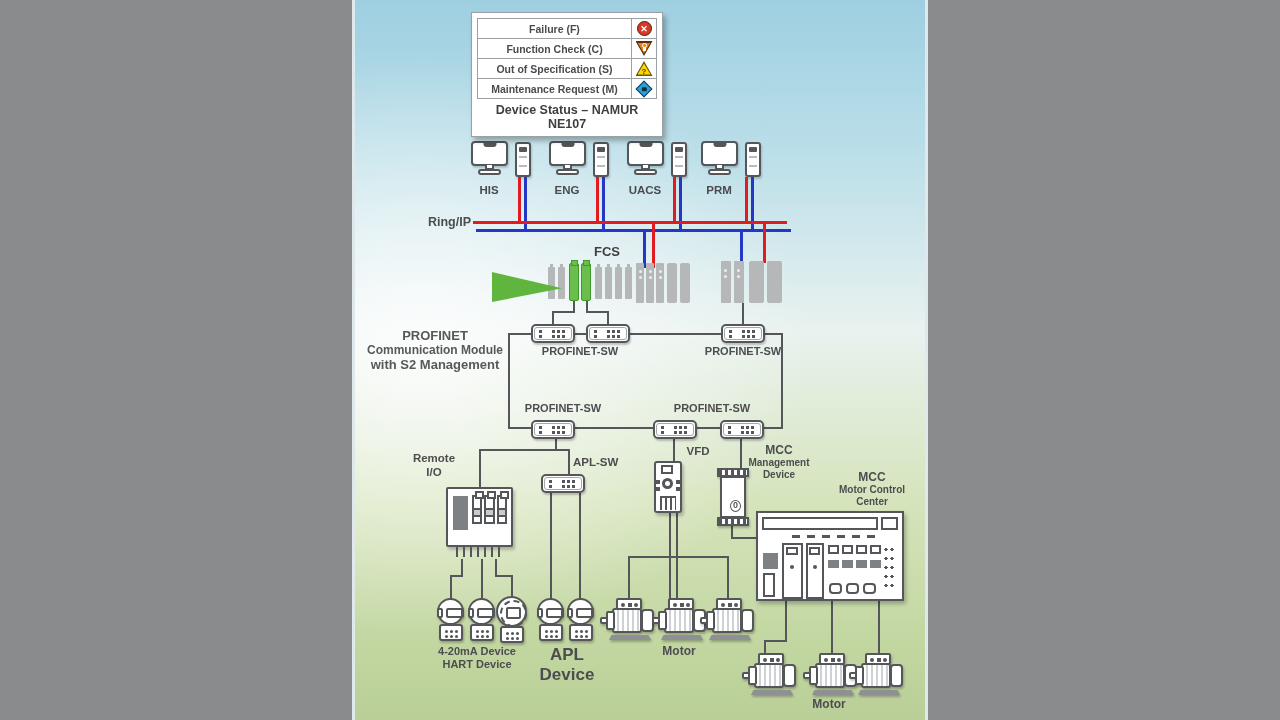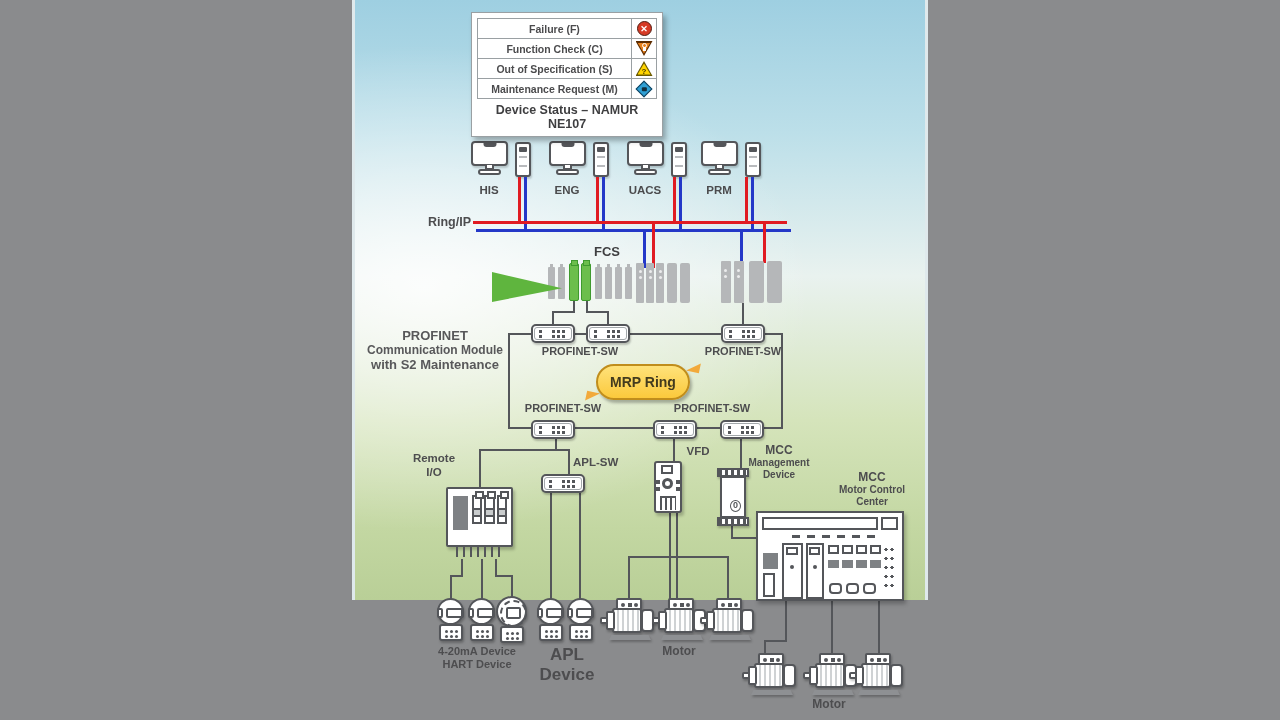--- a/index.html
+++ b/index.html
@@ -1,18 +1,18 @@
 <!DOCTYPE html>
 <html><head>
 <meta charset="utf-8">
 <style>
   html,body{margin:0;padding:0}
   body{width:1280px;height:720px;background:#8a8b8d;position:relative;overflow:hidden;
        font-family:"Liberation Sans",sans-serif;}
-  .stage{position:absolute;left:352px;top:0;width:576px;height:600px;
+  .stage{position:absolute;left:352px;top:0;width:576px;height:720px;
     border-left:3px solid #dfe9ec;border-right:3px solid #dfe9ec;box-sizing:border-box;
     background:
       radial-gradient(ellipse at 12% 48%, rgba(255,255,255,.85), rgba(255,255,255,0) 55%),
       linear-gradient(to bottom,#9ecfe1 0%,#bcdfe9 22%,#e9f2ef 46%,#d5e4bb 70%,#c3d7a2 88%,#b9cf97 100%);}
   .lbl{position:absolute;font-weight:bold;color:#4d4d4f;text-align:center;line-height:1.18}
   .w,.wr,.wb{position:absolute}
   .w{background:#54565a}
   .wr{background:#e01b22}
   .wb{background:#2438c8}
   
@@ -248,21 +248,21 @@
     </div>
   <div class="grp" style="left:394px;top:261px">
       <div class="bmod"></div>
       <div class="bmod"></div>
     </div>
 
   <div class="wedge"></div>
   <div class="lbl" style="left:4px;top:328px;width:152px;font-size:13px;color:#58585a">
     <div>PROFINET</div>
     <div style="font-size:12px">Communication Module</div>
-    <div>with S2 Maintenance</div>
+    <div>with S2 Management</div>
   </div>
 
   <i class="w" style="left:218px;top:301px;width:2px;height:12px"></i>
   <i class="w" style="left:197px;top:311px;width:23px;height:2px"></i>
   <i class="w" style="left:197px;top:311px;width:2px;height:15px"></i>
   <i class="w" style="left:231px;top:301px;width:2px;height:12px"></i>
   <i class="w" style="left:231px;top:311px;width:23px;height:2px"></i>
   <i class="w" style="left:252px;top:311px;width:2px;height:15px"></i>
 
   <i class="w" style="left:387px;top:303px;width:2px;height:23px"></i>
@@ -289,26 +289,20 @@
       <i class="pR"></i>
     </div>
   <div class="sw" style="left:365px;top:420px">
       <i class="pL"></i>
       <i class="pR"></i>
     </div>
   <div class="lbl" style="left:180px;top:345px;width:90px;font-size:11px">PROFINET-SW</div>
   <div class="lbl" style="left:343px;top:345px;width:90px;font-size:11px">PROFINET-SW</div>
   <div class="lbl" style="left:163px;top:402px;width:90px;font-size:11px">PROFINET-SW</div>
   <div class="lbl" style="left:312px;top:402px;width:90px;font-size:11px">PROFINET-SW</div>
-  <div class="mrp">
-    <i class="ah l"></i>
-    <i class="ah r"></i>
-    <div class="pill"></div>
-    <div class="mrpt">MRP Ring</div>
-  </div>
 
   <i class="w" style="left:200px;top:439px;width:2px;height:12px"></i>
   <i class="w" style="left:124px;top:449px;width:91px;height:2px"></i>
   <i class="w" style="left:124px;top:449px;width:2px;height:39px"></i>
   <i class="w" style="left:213px;top:449px;width:2px;height:26px"></i>
   <i class="w" style="left:318px;top:439px;width:2px;height:23px"></i>
   <i class="w" style="left:385px;top:439px;width:2px;height:30px"></i>
 
   <div class="lbl" style="left:48px;top:452px;width:62px;font-size:11.5px">
     <div>Remote</div>

